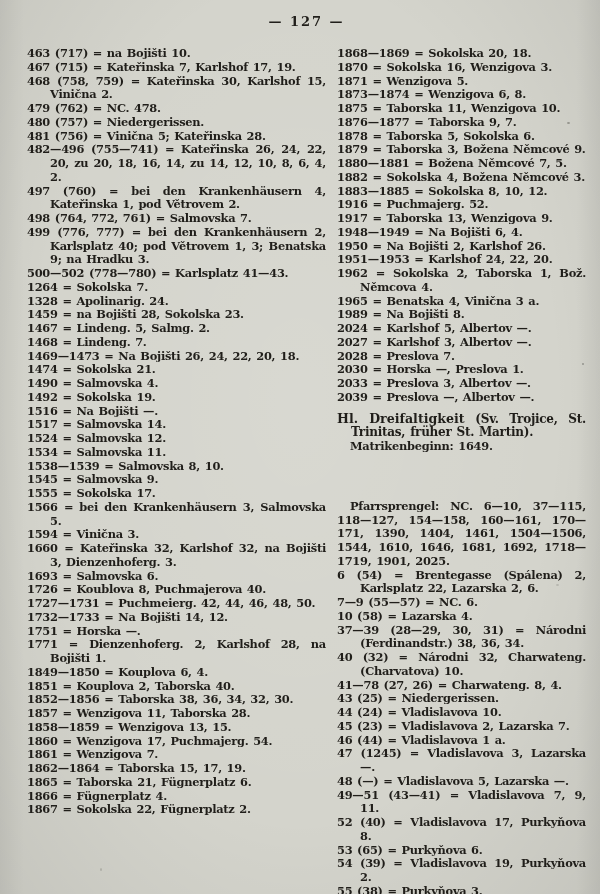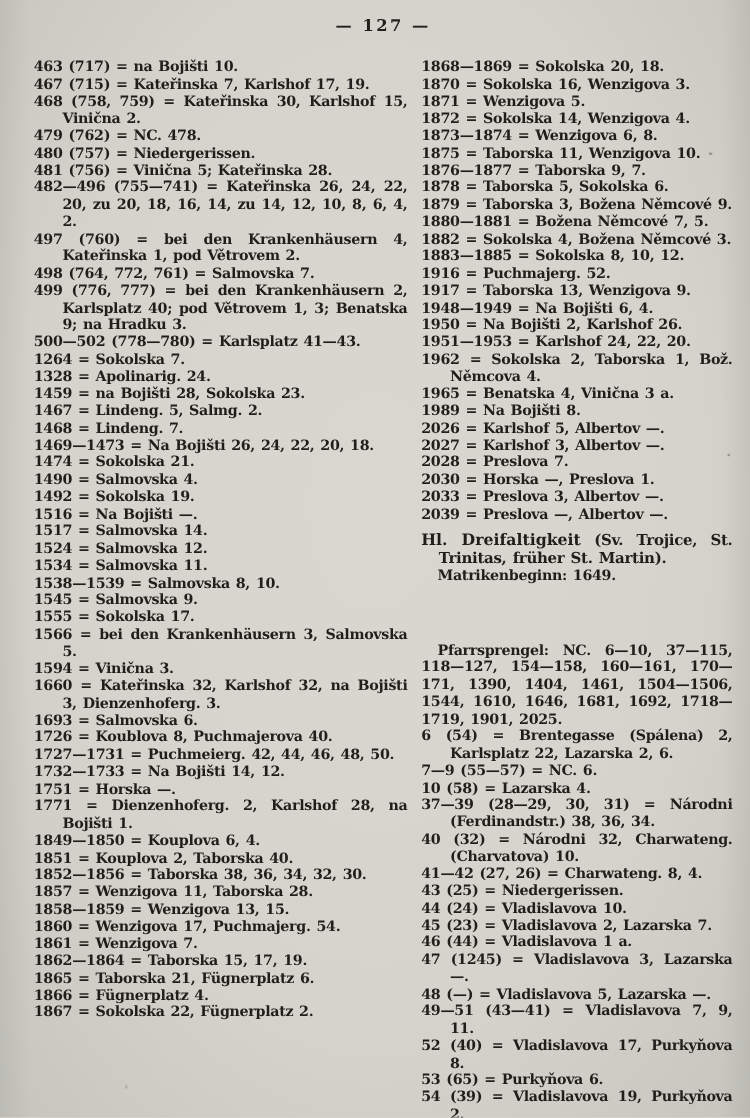--- a/index.html
+++ b/index.html
@@ -104,58 +104,57 @@
         <p class="entry">1865 = Taborska 21, Fügnerplatz 6.</p>
         <p class="entry">1866 = Fügnerplatz 4.</p>
         <p class="entry">1867 = Sokolska 22, Fügnerplatz 2.</p>
       </div>
 
     <div class="col-right">
       <div>
           <p class="entry">1868—1869 = Sokolska 20, 18.</p>
           <p class="entry">1870 = Sokolska 16, Wenzigova 3.</p>
           <p class="entry">1871 = Wenzigova 5.</p>
-          <p class="entry">1872 = Sokolska 14, Wenzigova 4.</p>
           <p class="entry">1873—1874 = Wenzigova 6, 8.</p>
           <p class="entry">1875 = Taborska 11, Wenzigova 10.</p>
           <p class="entry">1876—1877 = Taborska 9, 7.</p>
           <p class="entry">1878 = Taborska 5, Sokolska 6.</p>
           <p class="entry">1879 = Taborska 3, Božena Němcové 9.</p>
           <p class="entry">1880—1881 = Božena Němcové 7, 5.</p>
           <p class="entry">1882 = Sokolska 4, Božena Němcové 3.</p>
           <p class="entry">1883—1885 = Sokolska 8, 10, 12.</p>
           <p class="entry">1916 = Puchmajerg. 52.</p>
           <p class="entry">1917 = Taborska 13, Wenzigova 9.</p>
           <p class="entry">1948—1949 = Na Bojišti 6, 4.</p>
           <p class="entry">1950 = Na Bojišti 2, Karlshof 26.</p>
           <p class="entry">1951—1953 = Karlshof 24, 22, 20.</p>
           <p class="entry">1962 = Sokolska 2, Taborska 1, Bož. Němcova 4.</p>
           <p class="entry">1965 = Benatska 4, Vinična 3 a.</p>
           <p class="entry">1989 = Na Bojišti 8.</p>
-          <p class="entry">2026 = Karlshof 5, Albertov —.</p>
+          <p class="entry">2024 = Karlshof 5, Albertov —.</p>
           <p class="entry">2027 = Karlshof 3, Albertov —.</p>
           <p class="entry">2028 = Preslova 7.</p>
           <p class="entry">2030 = Horska —, Preslova 1.</p>
           <p class="entry">2033 = Preslova 3, Albertov —.</p>
           <p class="entry">2039 = Preslova —, Albertov —.</p>
         </div>
 
       <div class="section">
         <p class="heading line"><span class="lead">Hl. Dreifaltigkeit</span><span> (Sv. Trojice, St. Trinitas, früher St. Martin).</span></p>
         <p class="indent1 line">Matrikenbeginn: 1649.</p>
         <p class="parish line">Pfarrsprengel: NC. 6—10, 37—115, 118—127, 154—158, 160—161, 170—171, 1390, 1404, 1461, 1504—1506, 1544, 1610, 1646, 1681, 1692, 1718—1719, 1901, 2025.</p>
       </div>
 
       <div>
           <p class="entry">6 (54) = Brentegasse (Spálena) 2, Karlsplatz 22, Lazarska 2, 6.</p>
           <p class="entry">7—9 (55—57) = NC. 6.</p>
           <p class="entry">10 (58) = Lazarska 4.</p>
           <p class="entry">37—39 (28—29, 30, 31) = Národni (Ferdinandstr.) 38, 36, 34.</p>
           <p class="entry">40 (32) = Národni 32, Charwateng. (Charvatova) 10.</p>
-          <p class="entry">41—42 (27, 26) = Charwateng. 8, 4.</p>
+          <p class="entry">41—78 (27, 26) = Charwateng. 8, 4.</p>
           <p class="entry">43 (25) = Niedergerissen.</p>
           <p class="entry">44 (24) = Vladislavova 10.</p>
           <p class="entry">45 (23) = Vladislavova 2, Lazarska 7.</p>
           <p class="entry">46 (44) = Vladislavova 1 a.</p>
           <p class="entry">47 (1245) = Vladislavova 3, Lazarska —.</p>
           <p class="entry">48 (—) = Vladislavova 5, Lazarska —.</p>
           <p class="entry">49—51 (43—41) = Vladislavova 7, 9, 11.</p>
           <p class="entry">52 (40) = Vladislavova 17, Purkyňova 8.</p>
           <p class="entry">53 (65) = Purkyňova 6.</p>
           <p class="entry">54 (39) = Vladislavova 19, Purkyňova 2.</p>

